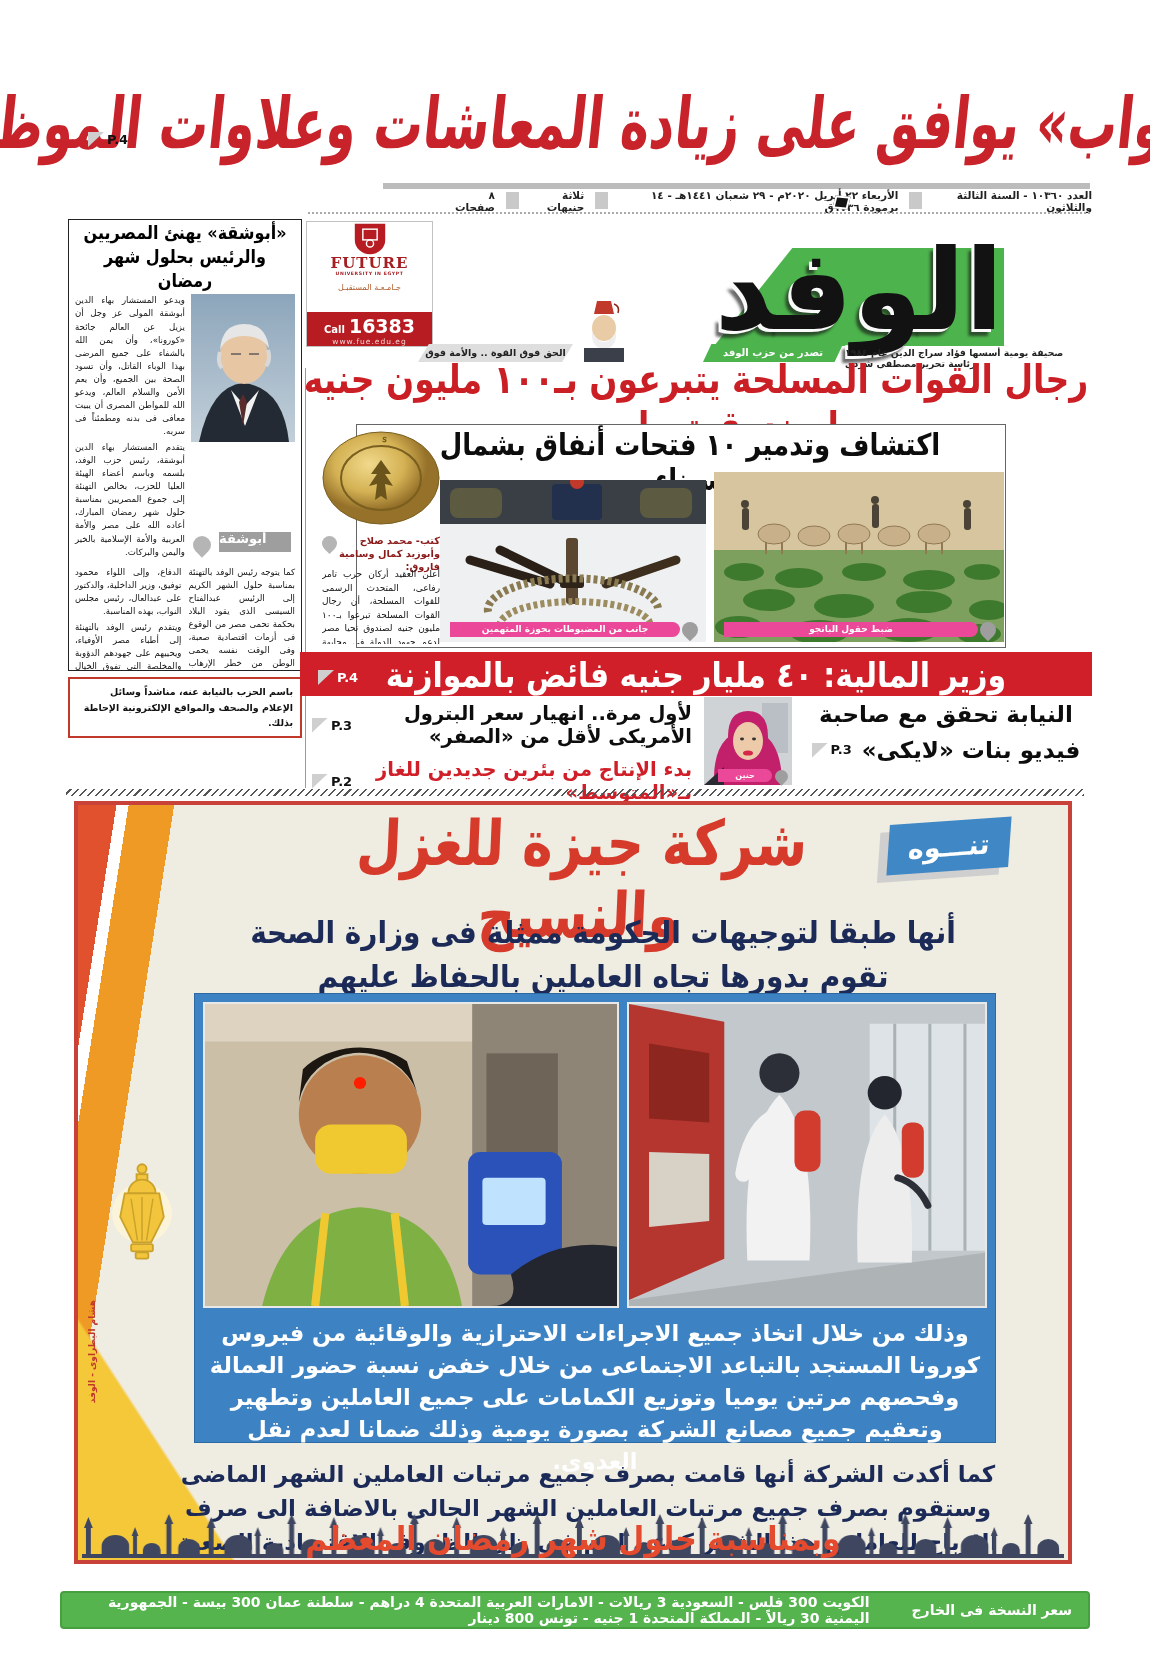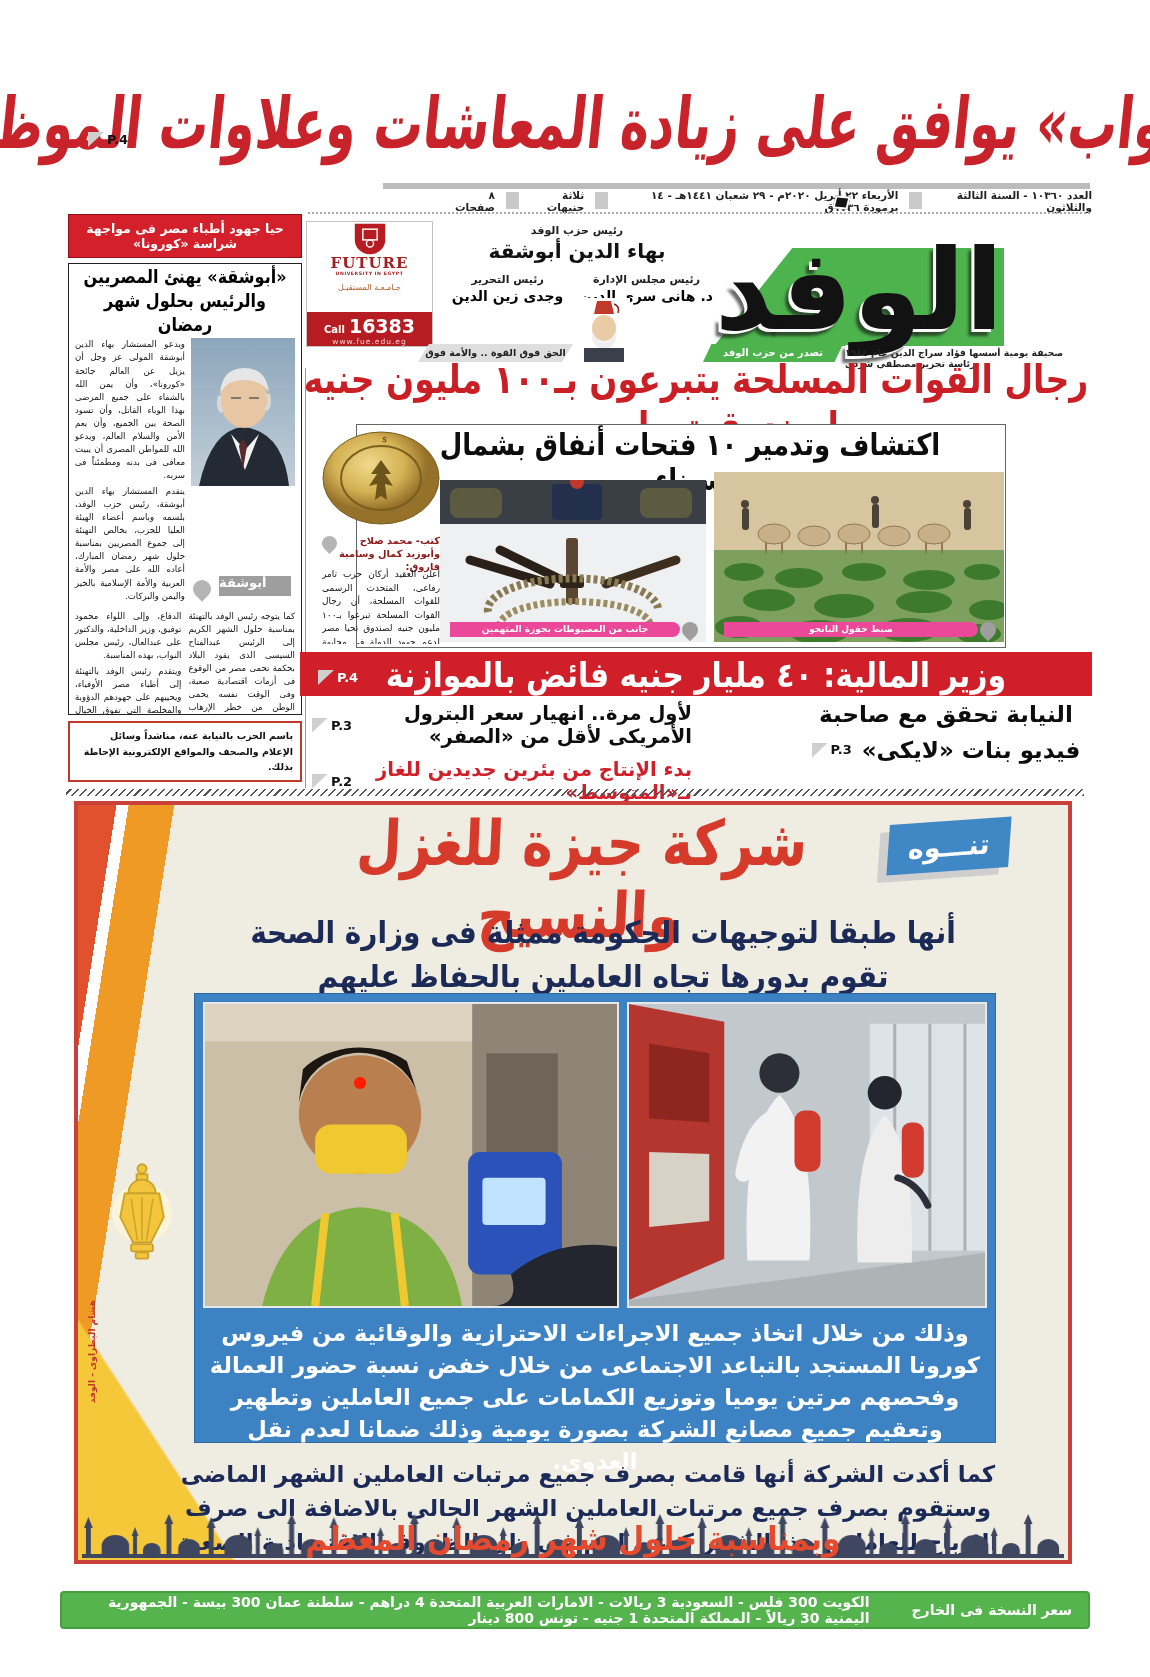--- a/index.html
+++ b/index.html
@@ -189,34 +189,20 @@
     </svg>
     <div class="fue-brand">FUTURE</div>
     <div class="fue-sub">UNIVERSITY IN EGYPT</div>
     <div class="fue-ar">جـامـعـة المستقبـل</div>
     <div class="fue-call">
       <span class="fue-call-label">Call</span><span class="fue-phone">16383</span>
       <div class="fue-site">www.fue.edu.eg</div>
     </div>
   </div>
 
-  <div class="names">
-    <div class="role-label">رئيس حزب الوفد</div>
-    <div class="role-name-big">بهاء الدين أبوشقة</div>
-    <div class="names-row">
-      <div class="names-cell">
-        <div class="role-label">رئيس مجلس الإدارة</div>
-        <div class="role-name-sm">د. هانى سرى الدين</div>
-      </div>
-      <div class="names-cell">
-        <div class="role-label">رئيس التحرير</div>
-        <div class="role-name-sm">وجدى زين الدين</div>
-      </div>
-    </div>
-  </div>
 
   <div class="logo-wrap">
     <div class="logo-green"></div>
     <div class="logo-cube"></div>
     <div class="logo-text">الوفد</div>
   </div>
 
   <div class="strip-founder">صحيفة يومية أسسها فؤاد سراج الدين عام ١٩٨٤ برئاسة تحرير مصطفى شردى</div>
   <div class="strip-pub">تصدر من حزب الوفد المصرى</div>
   <div class="fez">
@@ -225,21 +211,20 @@
       <path d="M16 16 h20 l-3 -13 h-14 z" fill="#c0392b"></path>
       <path d="M36 6 q6 2 4 9" stroke="#8e2418" fill="none" stroke-width="1.5"></path>
       <ellipse cx="26" cy="30" rx="12" ry="13" fill="#e9cba6"></ellipse>
       <path d="M14 34 q12 20 24 0 q1 16 -12 17 q-13 -1 -12 -17z" fill="#efefef"></path>
       <rect x="6" y="50" width="40" height="14" fill="#3a3f4a"></rect>
     </svg>
   </div>
   <div class="strip-slogan">الحق فوق القوة .. والأمة فوق الحكومة</div>
 
   <div class="left-col">
-    <div class="lc-banner">حيا جهود أطباء مصر فى مواجهة شراسة «كورونا»</div>
     <div class="lc-box">
       <h2 class="lc-headline">«أبوشقة» يهنئ المصريين والرئيس بحلول شهر رمضان</h2>
       <div class="lc-photo-row">
         <div class="lc-photo">
           <svg viewBox="0 0 104 148" width="104" height="148">
             <defs>
                 <linearGradient id="pbg" x1="0" y1="0" x2="0" y2="1">
               <stop offset="0" stop-color="#8da6bb"></stop>
                   <stop offset="1" stop-color="#c2cfd9"></stop>
                 </linearGradient>
@@ -381,20 +366,35 @@
 
   <div class="nr-right">
     <div>النيابة تحقق مع صاحبة</div>
     <div class="nr-l2">
       <span>فيديو بنات «لايكى»</span>
       <span class="pref" style="position:static">
         <span class="pflag"></span>
         <span class="ptxt">P.3</span>
       </span>
     </div>
+  </div>
+  <div class="nr-photo">
+    <svg viewBox="0 0 88 88" width="88" height="88">
+      <rect width="88" height="88" fill="#cfd3d6"></rect>
+      <rect x="58" y="6" width="26" height="50" fill="#b9bfc4"></rect>
+      <path d="M10 88 q-2 -52 34 -56 q34 4 34 56 z" fill="#c2206b"></path>
+      <path d="M24 40 q0 -26 20 -26 q20 0 20 26 q0 16 -20 20 q-20 -4 -20 -20z" fill="#c2206b"></path>
+      <ellipse cx="44" cy="44" rx="15" ry="19" fill="#edcaa9"></ellipse>
+      <ellipse cx="38" cy="42" rx="2" ry="1.4" fill="#333"></ellipse>
+      <ellipse cx="50" cy="42" rx="2" ry="1.4" fill="#333"></ellipse>
+      <ellipse cx="44" cy="56" rx="5" ry="2.6" fill="#d6264a"></ellipse>
+      <path d="M0 88 l20 -18 v18 z" fill="#2a2a33"></path>
+    </svg>
+    <span class="cap-q"></span>
+    <div class="photo-cap">حنين</div>
   </div>
   <div class="nr-left">
     <div class="nrl">
       <span>لأول مرة.. انهيار سعر البترول الأمريكى لأقل من «الصفر»</span>
       <span class="pref" style="position:static">
         <span class="pflag"></span>
         <span class="ptxt">P.3</span>
       </span>
     </div>
     <div class="nrl nrl2">

